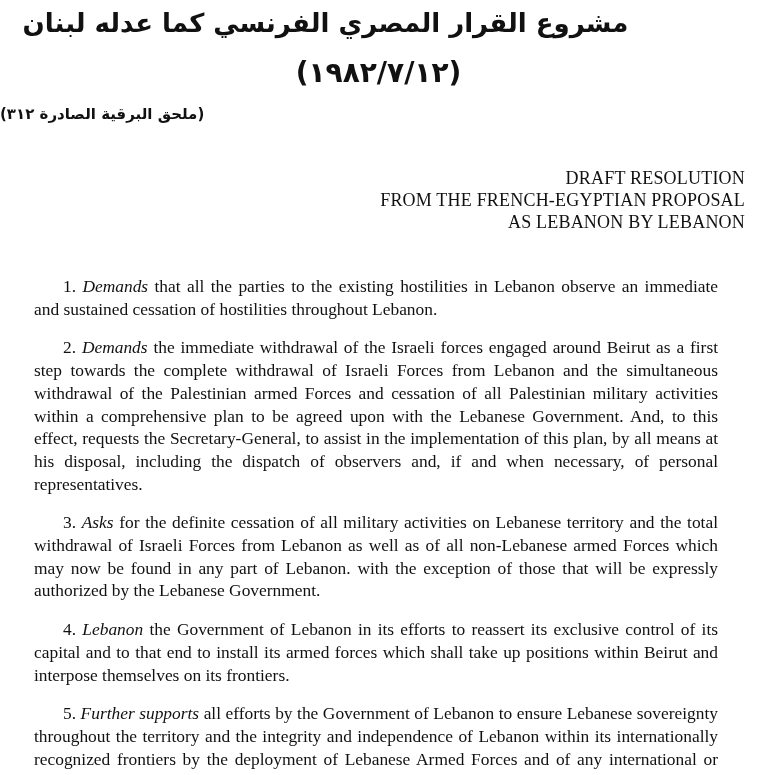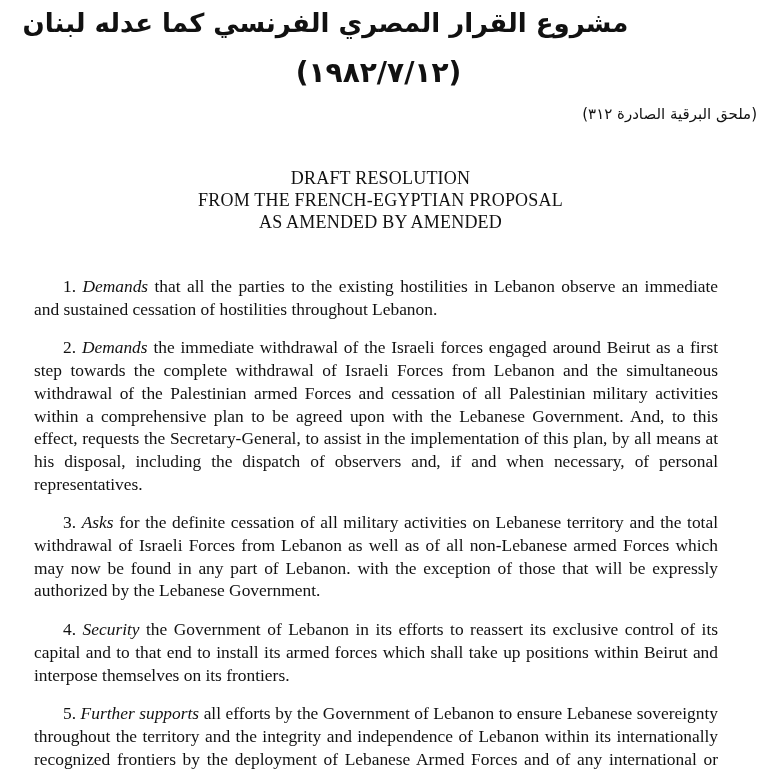--- a/index.html
+++ b/index.html
@@ -38,33 +38,33 @@
     font-weight: bold;
     font-size: 28px;
     line-height: 34px;
     letter-spacing: 2px;
   }
   .arabic-annex {
     position: absolute;
     top: 103px;
     left: 0;
     width: 757px;
-    text-align: right;
+    text-align: left;
     direction: rtl;
     font-family: "DejaVu Sans", "Liberation Sans", sans-serif;
-    font-weight: normal;
+    font-weight: bold;
     font-size: 15px;
     line-height: 22px;
   }
   .en-heading {
     position: absolute;
     top: 167px;
-    left: 8px;
+    left: 0;
     width: 745px;
-    text-align: center;
+    text-align: right;
     font-size: 18px;
     line-height: 22px;
     letter-spacing: 0.2px;
   }
   .en-heading div { margin: 0; }
   .body-text {
     position: absolute;
     top: 259px;
     left: 18px;
     width: 716px;
@@ -88,27 +88,27 @@
 </head>
 <body>
 
 <div class="arabic-title">مشروع القرار المصري الفرنسي كما عدله لبنان</div>
 <div class="arabic-date">(١٩٨٢/٧/١٢)</div>
 <div class="arabic-annex">(ملحق البرقية الصادرة ٣١٢)</div>
 
 <div class="en-heading">
   <div>DRAFT RESOLUTION</div>
   <div>FROM THE FRENCH-EGYPTIAN PROPOSAL</div>
-  <div>AS AMENDED BY AMENDED</div>
+  <div>AS LEBANON BY LEBANON</div>
 </div>
 
 <div class="body-text">
 
   <p class="para"><span class="num">1.</span> <span class="verb">Demands</span><span> that all the parties to the existing hostilities in Lebanon observe an immediate and sustained cessation of hostilities throughout Lebanon.</span></p>
 
   <p class="para"><span class="num">2.</span> <span class="verb">Demands</span><span> the immediate withdrawal of the Israeli forces engaged around Beirut as a first step towards the complete withdrawal of Israeli Forces from Lebanon and the simultaneous withdrawal of the Palestinian armed Forces and cessation of all Palestinian military activities within a comprehensive plan to be agreed upon with the Lebanese Government. And, to this effect, requests the Secretary-General, to assist in the implementation of this plan, by all means at his disposal, including the dispatch of observers and, if and when necessary, of personal representatives.</span></p>
 
   <p class="para"><span class="num">3.</span> <span class="verb">Asks</span><span> for the definite cessation of all military activities on Lebanese territory and the total withdrawal of Israeli Forces from Lebanon as well as of all non-Lebanese armed Forces which may now be found in any part of Lebanon. with the exception of those that will be expressly authorized by the Lebanese Government.</span></p>
 
-  <p class="para"><span class="num">4.</span> <span class="verb">Security</span><span> the Government of Lebanon in its efforts to reassert its exclusive control of its capital and to that end to install its armed forces which shall take up positions within Beirut and interpose themselves on its frontiers.</span></p>
+  <p class="para"><span class="num">4.</span> <span class="verb">Lebanon</span><span> the Government of Lebanon in its efforts to reassert its exclusive control of its capital and to that end to install its armed forces which shall take up positions within Beirut and interpose themselves on its frontiers.</span></p>
 
   <p class="para"><span class="num">5.</span> <span class="verb">Further supports</span><span> all efforts by the Government of Lebanon to ensure Lebanese sovereignty throughout the territory and the integrity and independence of Lebanon within its internationally recognized frontiers by the deployment of Lebanese Armed Forces  and of any international or multinational Force which would eventually be formed at the request of the Government of Lebanon.</span></p>
 </div>
 
 </body></html>

